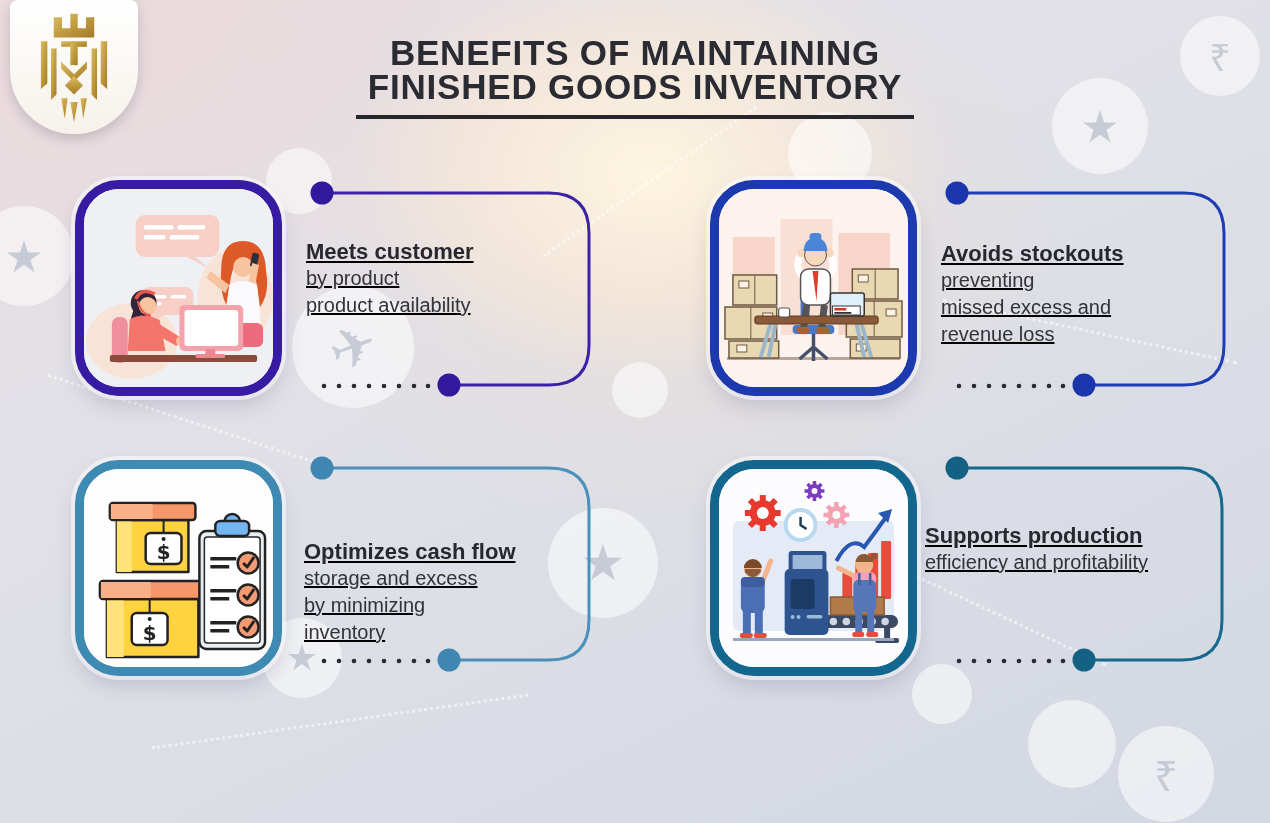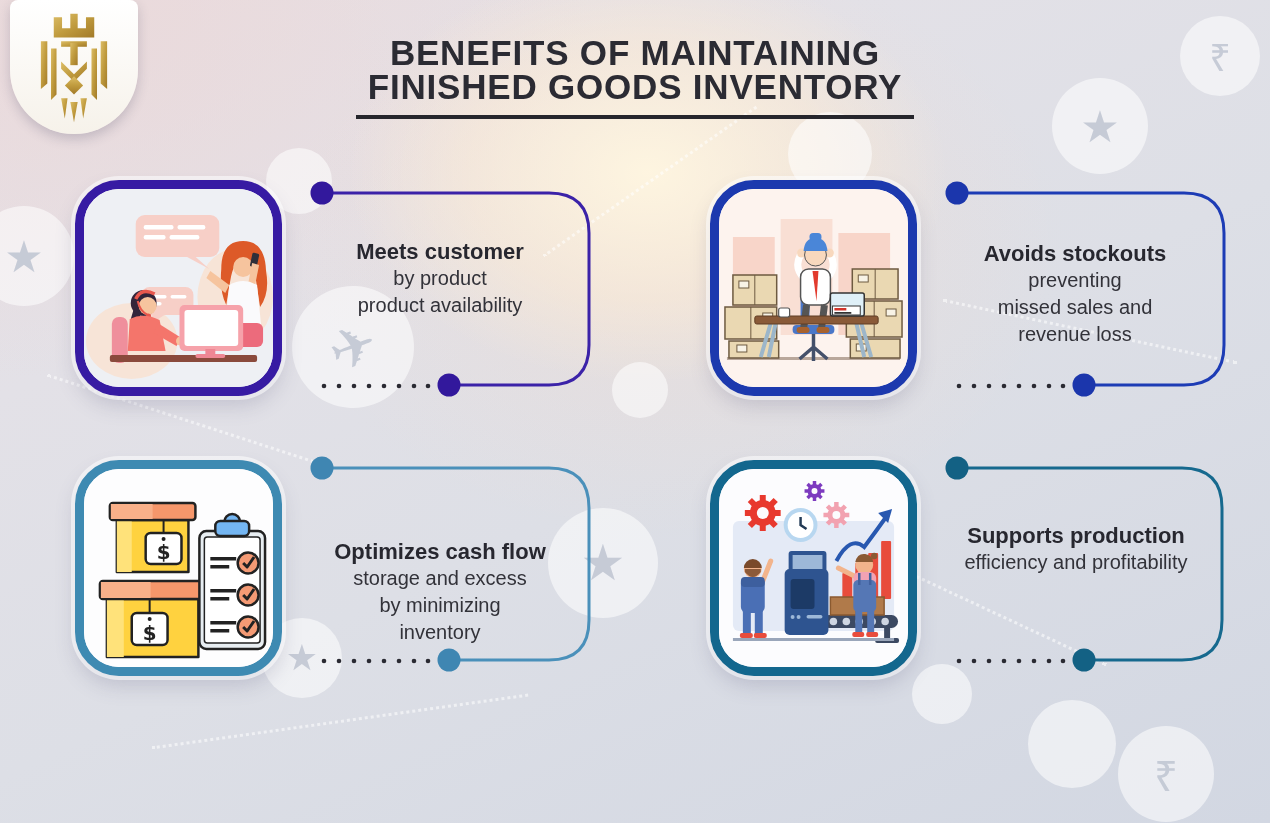--- a/index.html
+++ b/index.html
@@ -32,21 +32,21 @@
   
   .card{ position:absolute; width:207px; height:216px; border-radius:44px; border:9px solid;
          background:#fbfbfd; overflow:hidden; z-index:2;
          box-shadow:0 0 0 4px rgba(255,255,255,.55), 0 10px 20px rgba(85,85,125,.22); }
   .card svg{ position:absolute; inset:0; width:100%; height:100%; }
   .card1{ left:75px;  top:180px; border-color:#371ba3; }
   .card2{ left:710px; top:180px; border-color:#1c39ae; }
   .card3{ left:75px;  top:460px; border-color:#3e8ab2; }
   .card4{ left:710px; top:460px; border-color:#13678e; }
   
-  .tblock{ position:absolute; text-align:center; z-index:2; }
+  .tblock{ position:absolute; text-align:left; z-index:2;text-decoration:underline; }
   .h-line{ font-size:22px; font-weight:800; line-height:27px; color:#27272f; }
   .d-line{ font-size:20px; font-weight:400; line-height:27px; color:#323239; }
   .t1{ left:306px; top:238px; width:268px; }
   .t2{ left:941px; top:240px; width:268px; }
   .t3{ left:304px; top:538px; width:272px; }
   .t4{ left:925px; top:522px; width:302px; }
 </style>
 </head>
 <body>
 
@@ -403,21 +403,21 @@
 
   <div class="tblock t1">
     <div class="h-line">Meets customer</div>
     <div class="d-line">by product</div>
     <div class="d-line">product availability</div>
   </div>
 
   <div class="tblock t2">
     <div class="h-line">Avoids stockouts</div>
     <div class="d-line">preventing</div>
-    <div class="d-line">missed sales and</div>
+    <div class="d-line">missed excess and</div>
     <div class="d-line">revenue loss</div>
   </div>
 
   <div class="tblock t3">
     <div class="h-line">Optimizes cash flow</div>
     <div class="d-line">storage and excess</div>
     <div class="d-line">by minimizing</div>
     <div class="d-line">inventory</div>
   </div>
 

